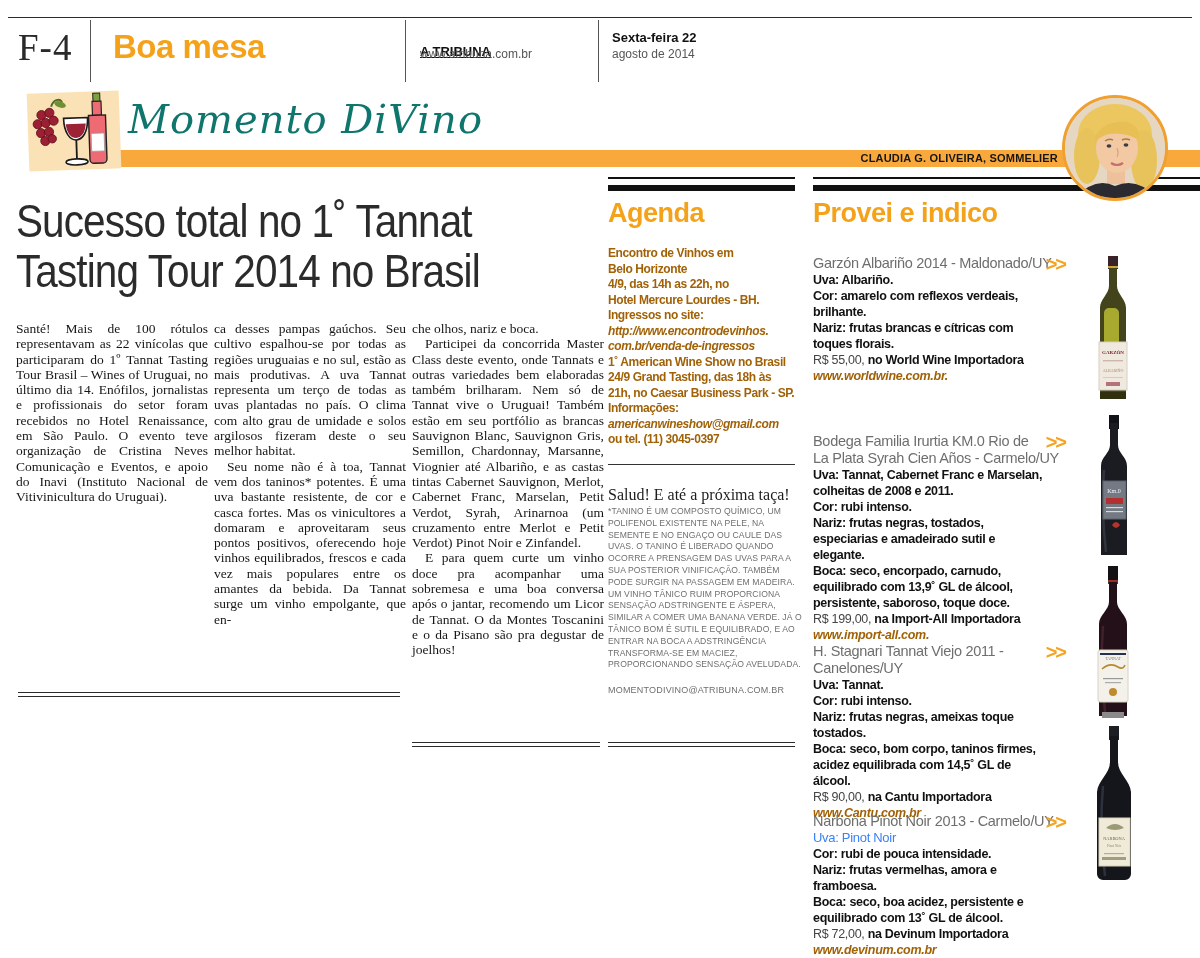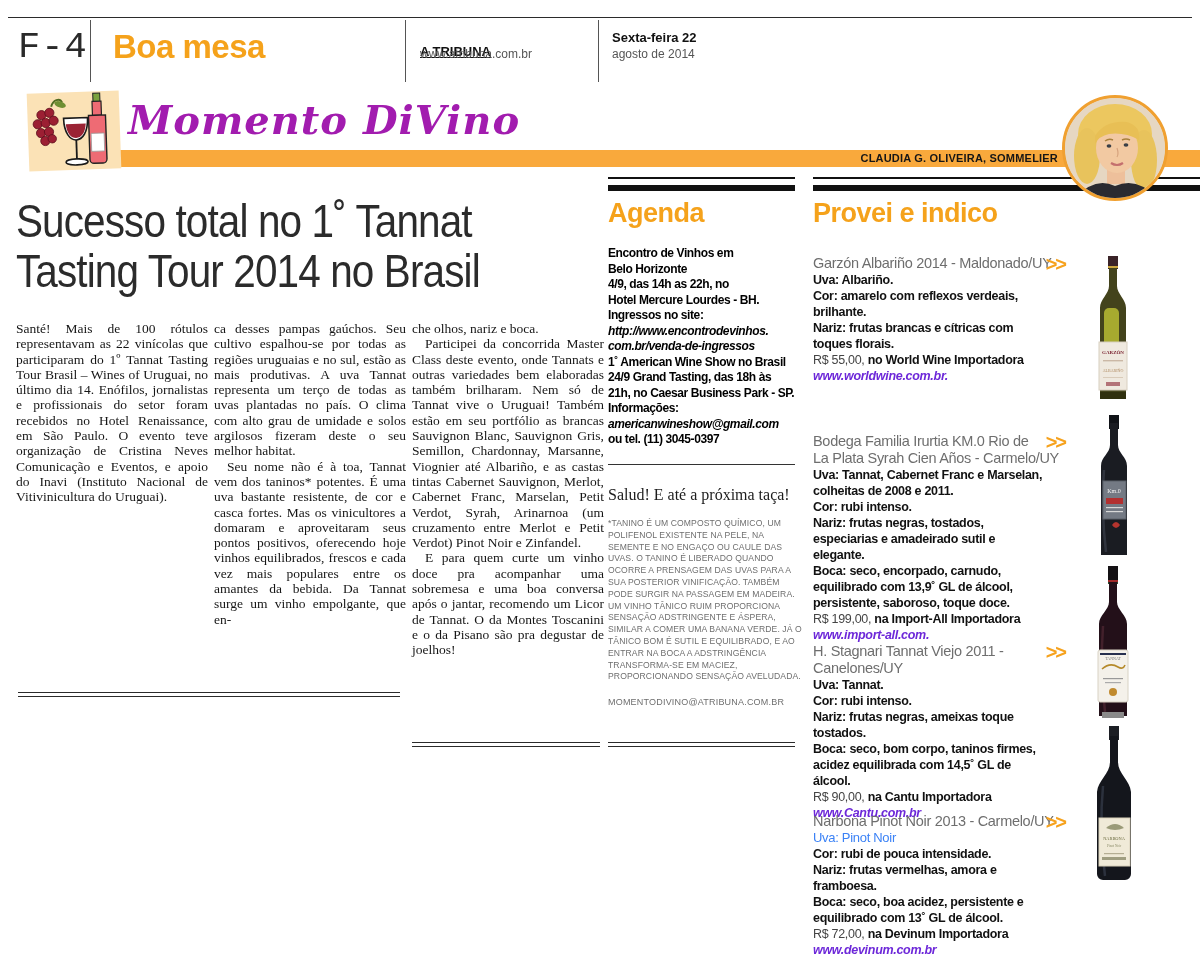--- a/index.html
+++ b/index.html
@@ -4,31 +4,31 @@
 <style>
   html,body{margin:0;padding:0;background:#ffffff;}
   #page{position:relative;width:1200px;height:958px;background:#fff;overflow:hidden;
         font-family:"Liberation Sans",sans-serif;color:#1c1c1c;}
   .abs{position:absolute;}
   .hrule{position:absolute;background:#2b2b2b;height:1px;}
   .vrule{position:absolute;background:#555;width:1px;}
 
   
   .edition{left:18px;top:26px;font-size:37px;font-weight:400;letter-spacing:1px;color:#2a2a2a;
-           font-family:Liberation Mono, monospace;}
+           font-family:Liberation Serif, serif;}
   .section-name{left:113px;top:28px;font-size:33px;font-weight:800;color:#F5A21B;letter-spacing:-0.5px;}
   .pub{left:420px;top:44px;font-size:13px;font-weight:800;color:#111;text-decoration:underline;}
   .pub-site{left:420px;top:47px;font-size:12px;color:#555;}
   .date1{left:612px;top:30px;font-size:13px;font-weight:800;color:#111;}
   .date2{left:612px;top:47px;font-size:12px;color:#555;}
 
   
   .logo-square{left:28px;top:92px;width:92px;height:78px;background:#fbe2b6;transform:rotate(-2deg);z-index:3;}
-  .script-title{left:128px;top:96px;font-size:40px;font-style:italic;font-weight:700;
-                font-family:"DejaVu Serif",serif;color:#a21caf;z-index:3;letter-spacing:1px;}
+  .script-title{left:128px;top:96px;font-size:40px;font-style:italic;font-weight:400;
+                font-family:"DejaVu Serif",serif;color:#0f766e;z-index:3;letter-spacing:1px;}
   .banner-bar{left:55px;top:150px;width:1145px;height:17px;background:#F9A93C;z-index:2;}
   .author-label{top:152px;right:142px;font-size:11px;font-weight:800;color:#161616;z-index:4;letter-spacing:0.2px;}
   .portrait{left:1062px;top:95px;width:106px;height:106px;border-radius:50%;
             border:3px solid #F0A030;overflow:hidden;z-index:6;background:#e9dcc8;box-sizing:border-box;}
 
   
   .thinbar{position:absolute;height:2px;background:#111;}
   .thickbar{position:absolute;height:6px;background:#111;}
 
   
@@ -39,36 +39,36 @@
   .acol{position:absolute;top:321px;width:192px;font-family:"Liberation Serif",serif;
         font-size:13.5px;line-height:15.3px;text-align:justify;color:#161616;}
   .acol p{margin:0;}
   .acol p.ind{text-indent:13px;}
 
   .dubrule{position:absolute;height:3px;border-top:1px solid #2b2b2b;border-bottom:1px solid #2b2b2b;}
 
   
   .sect-title{position:absolute;font-size:27px;font-weight:800;color:#F5A21B;letter-spacing:-0.5px;}
   #agenda-lines{position:absolute;left:608px;top:246px;width:200px;}
-  .agline{font-size:12px;font-weight:800;line-height:15.5px;letter-spacing:-0.4px;white-space:nowrap;color:#000000;}
+  .agline{font-size:12px;font-weight:800;line-height:15.5px;letter-spacing:-0.4px;white-space:nowrap;color:#a16207;}
   .agline.it{font-style:italic;}
   .agenda-rule{left:608px;top:464px;width:187px;background:#333;}
   .closing{left:608px;top:486px;font-family:"Liberation Serif",serif;font-size:16px;color:#1c1c1c;}
-  .footnote{left:608px;top:518px;width:196px;font-size:8.6px;line-height:11.8px;color:#6e6e6e;letter-spacing:0.1px;}
+  .footnote{left:608px;top:506px;width:196px;font-size:8.6px;line-height:11.8px;color:#6e6e6e;letter-spacing:0.1px;}
   .email{margin-top:14px;font-size:9px;color:#6e6e6e;letter-spacing:0.2px;}
 
   
   #wine-entries{position:absolute;left:0;top:0;}
   .wine-entry{position:absolute;left:813px;width:252px;}
   .wtitle{font-size:14.5px;color:#6e6e6e;letter-spacing:-0.3px;line-height:17px;white-space:nowrap;}
   .wline{font-size:12.5px;font-weight:800;line-height:16px;letter-spacing:-0.3px;color:#111;width:235px;}
   .wline b{font-weight:800;}
   .wplain{font-weight:400;color:#3b82f6;font-size:13px;}
   .wprice{font-weight:400;color:#444;}
-  .wurl{font-size:12.5px;font-weight:800;font-style:italic;line-height:16px;letter-spacing:-0.3px;color:#6d28d9;}
+  .wurl{font-size:12.5px;font-weight:800;font-style:italic;line-height:16px;letter-spacing:-0.3px;color:#a16207;}
   .warrow{position:absolute;right:0;top:-2px;color:#F6A21D;font-weight:800;font-size:20px;letter-spacing:-2px;}
 
   .bottle{position:absolute;z-index:2;}
 </style>
 </head>
 <body>
 
 <div id="page">
 
   <div class="hrule" style="left:8px;top:17px;width:1184px;"></div>

